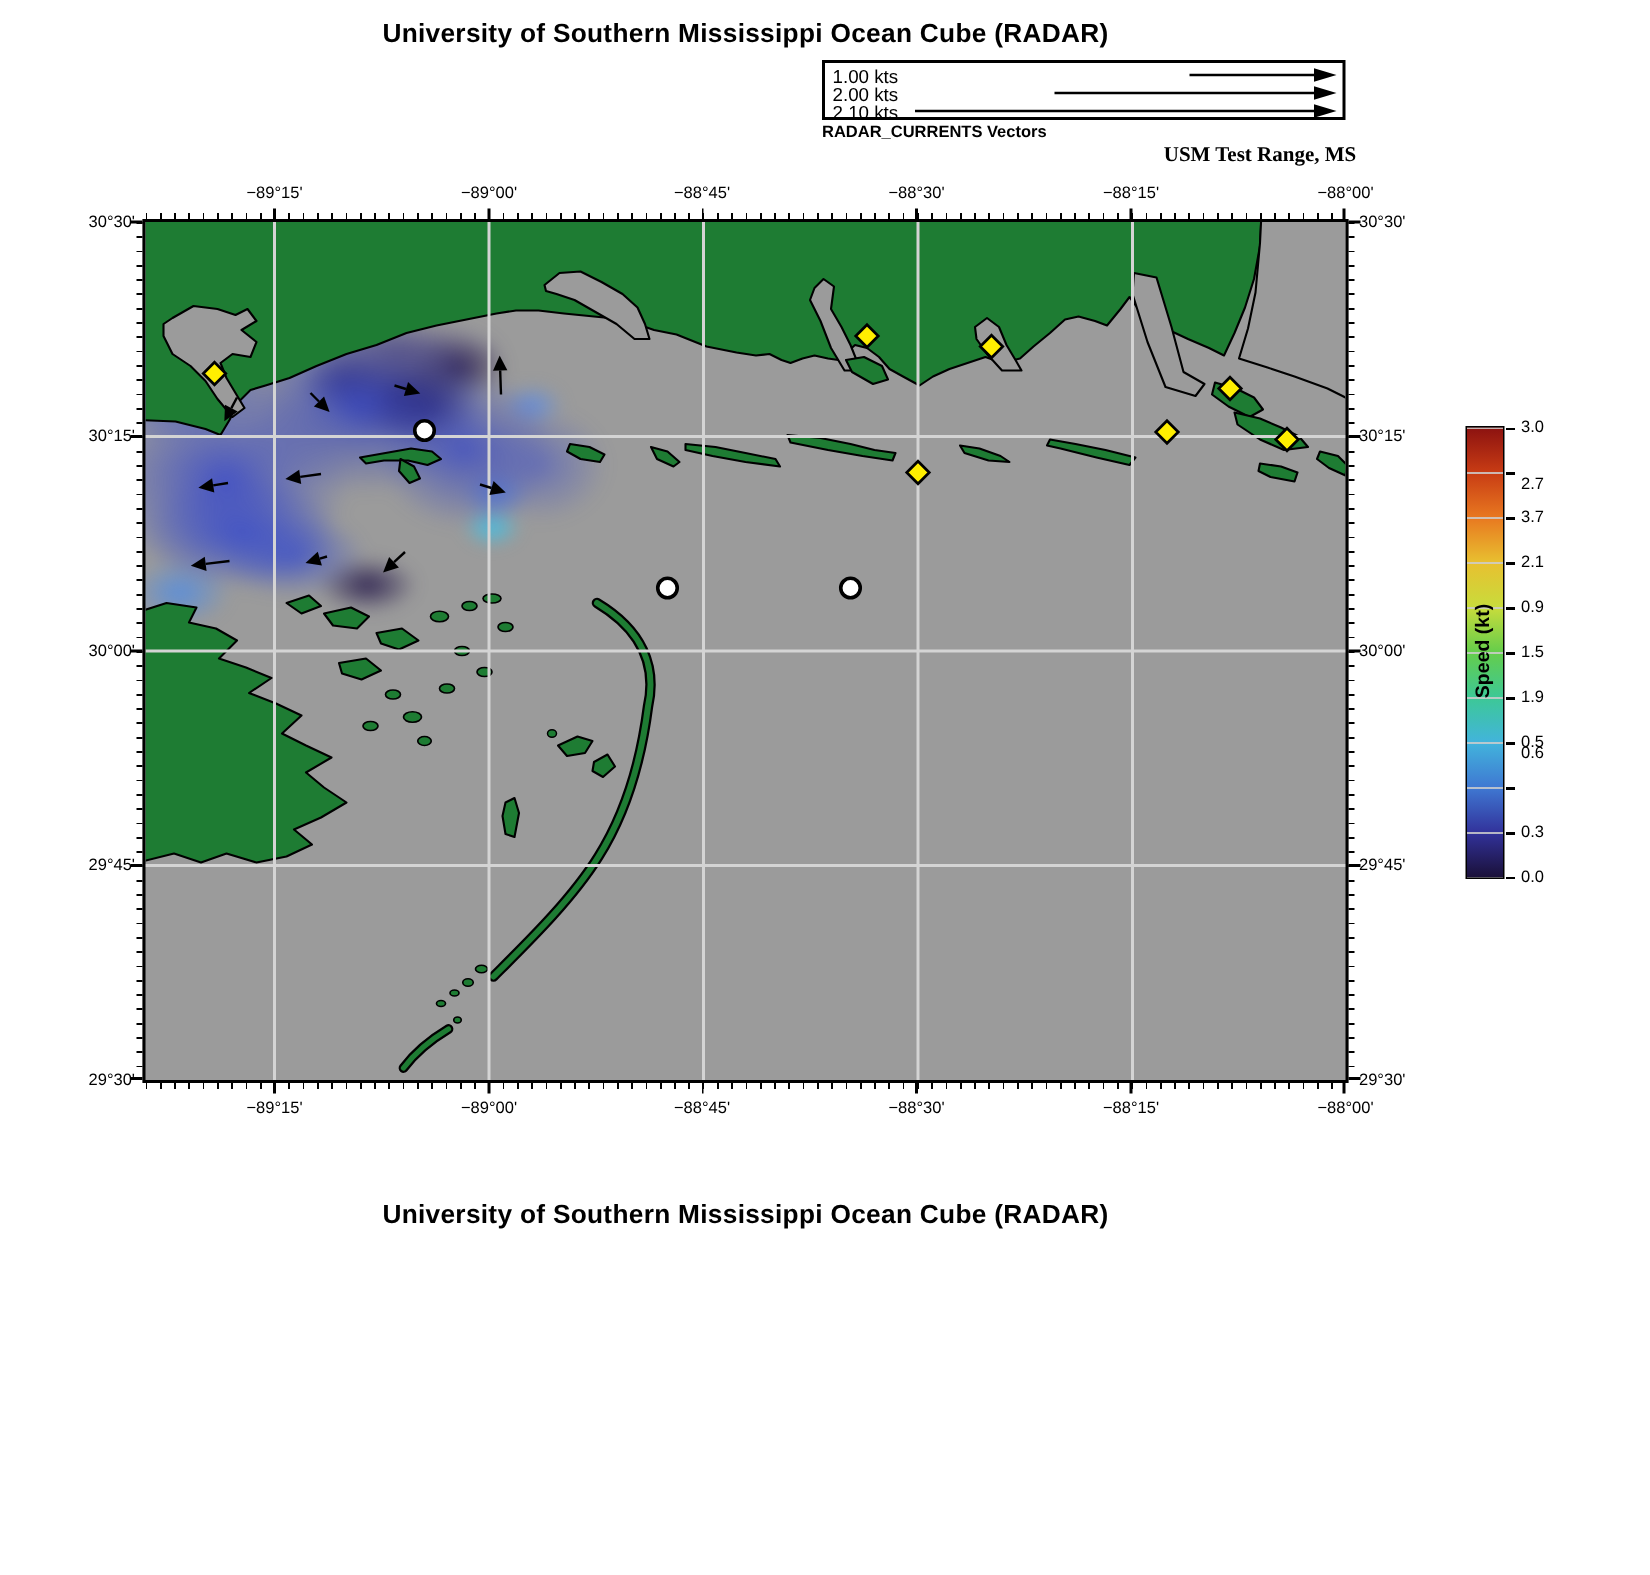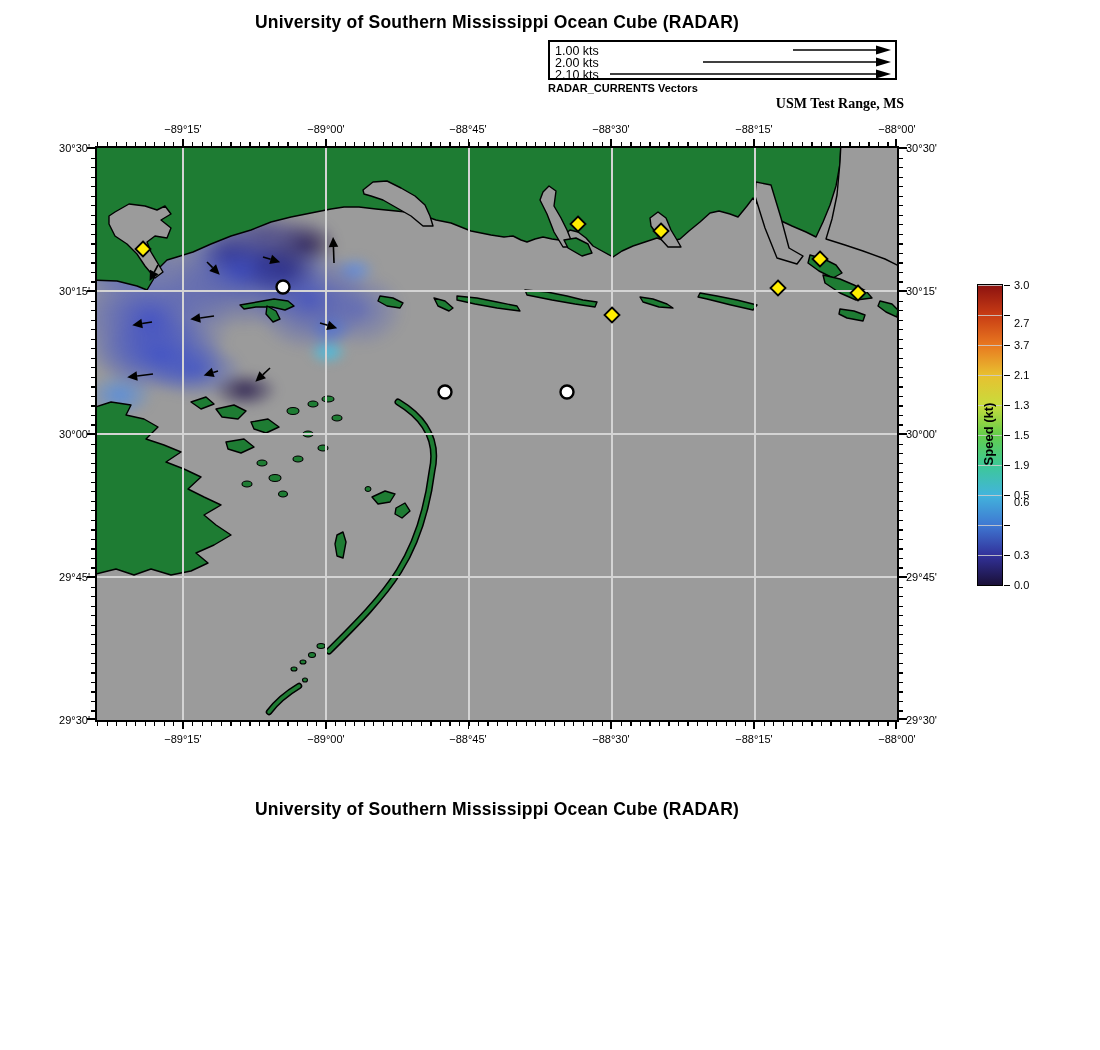--- a/index.html
+++ b/index.html
@@ -237,21 +237,21 @@
   <span class="ax right" style="top:434px">30°00'</span>
   <span class="ax right" style="top:577px">29°45'</span>
   <span class="ax right" style="top:720px">29°30'</span>
 
   <div class="cbar"></div>
   <div class="cbar-ticks"></div>
   <span class="cb-lbl" style="top:285px">3.0</span>
   <span class="cb-lbl" style="top:323px">2.7</span>
   <span class="cb-lbl" style="top:345px">3.7</span>
   <span class="cb-lbl" style="top:375px">2.1</span>
-  <span class="cb-lbl" style="top:405px">1.3</span>
+  <span class="cb-lbl" style="top:405px">0.9</span>
   <span class="cb-lbl" style="top:435px">1.5</span>
   <span class="cb-lbl" style="top:465px">1.9</span>
   <span class="cb-lbl" style="top:495px">0.5</span>
   <span class="cb-lbl" style="top:502px">0.6</span>
   <span class="cb-lbl" style="top:555px">0.3</span>
   <span class="cb-lbl" style="top:585px">0.0</span>
   <div class="cb-title">Speed (kt)</div>
 
   <div class="title bottom">University of Southern Mississippi Ocean Cube (RADAR)</div>
 <div style="position: absolute; background: rgb(0, 0, 0); left: 182.2px; top: 139px; width: 1.6px; height: 7px;"></div>

